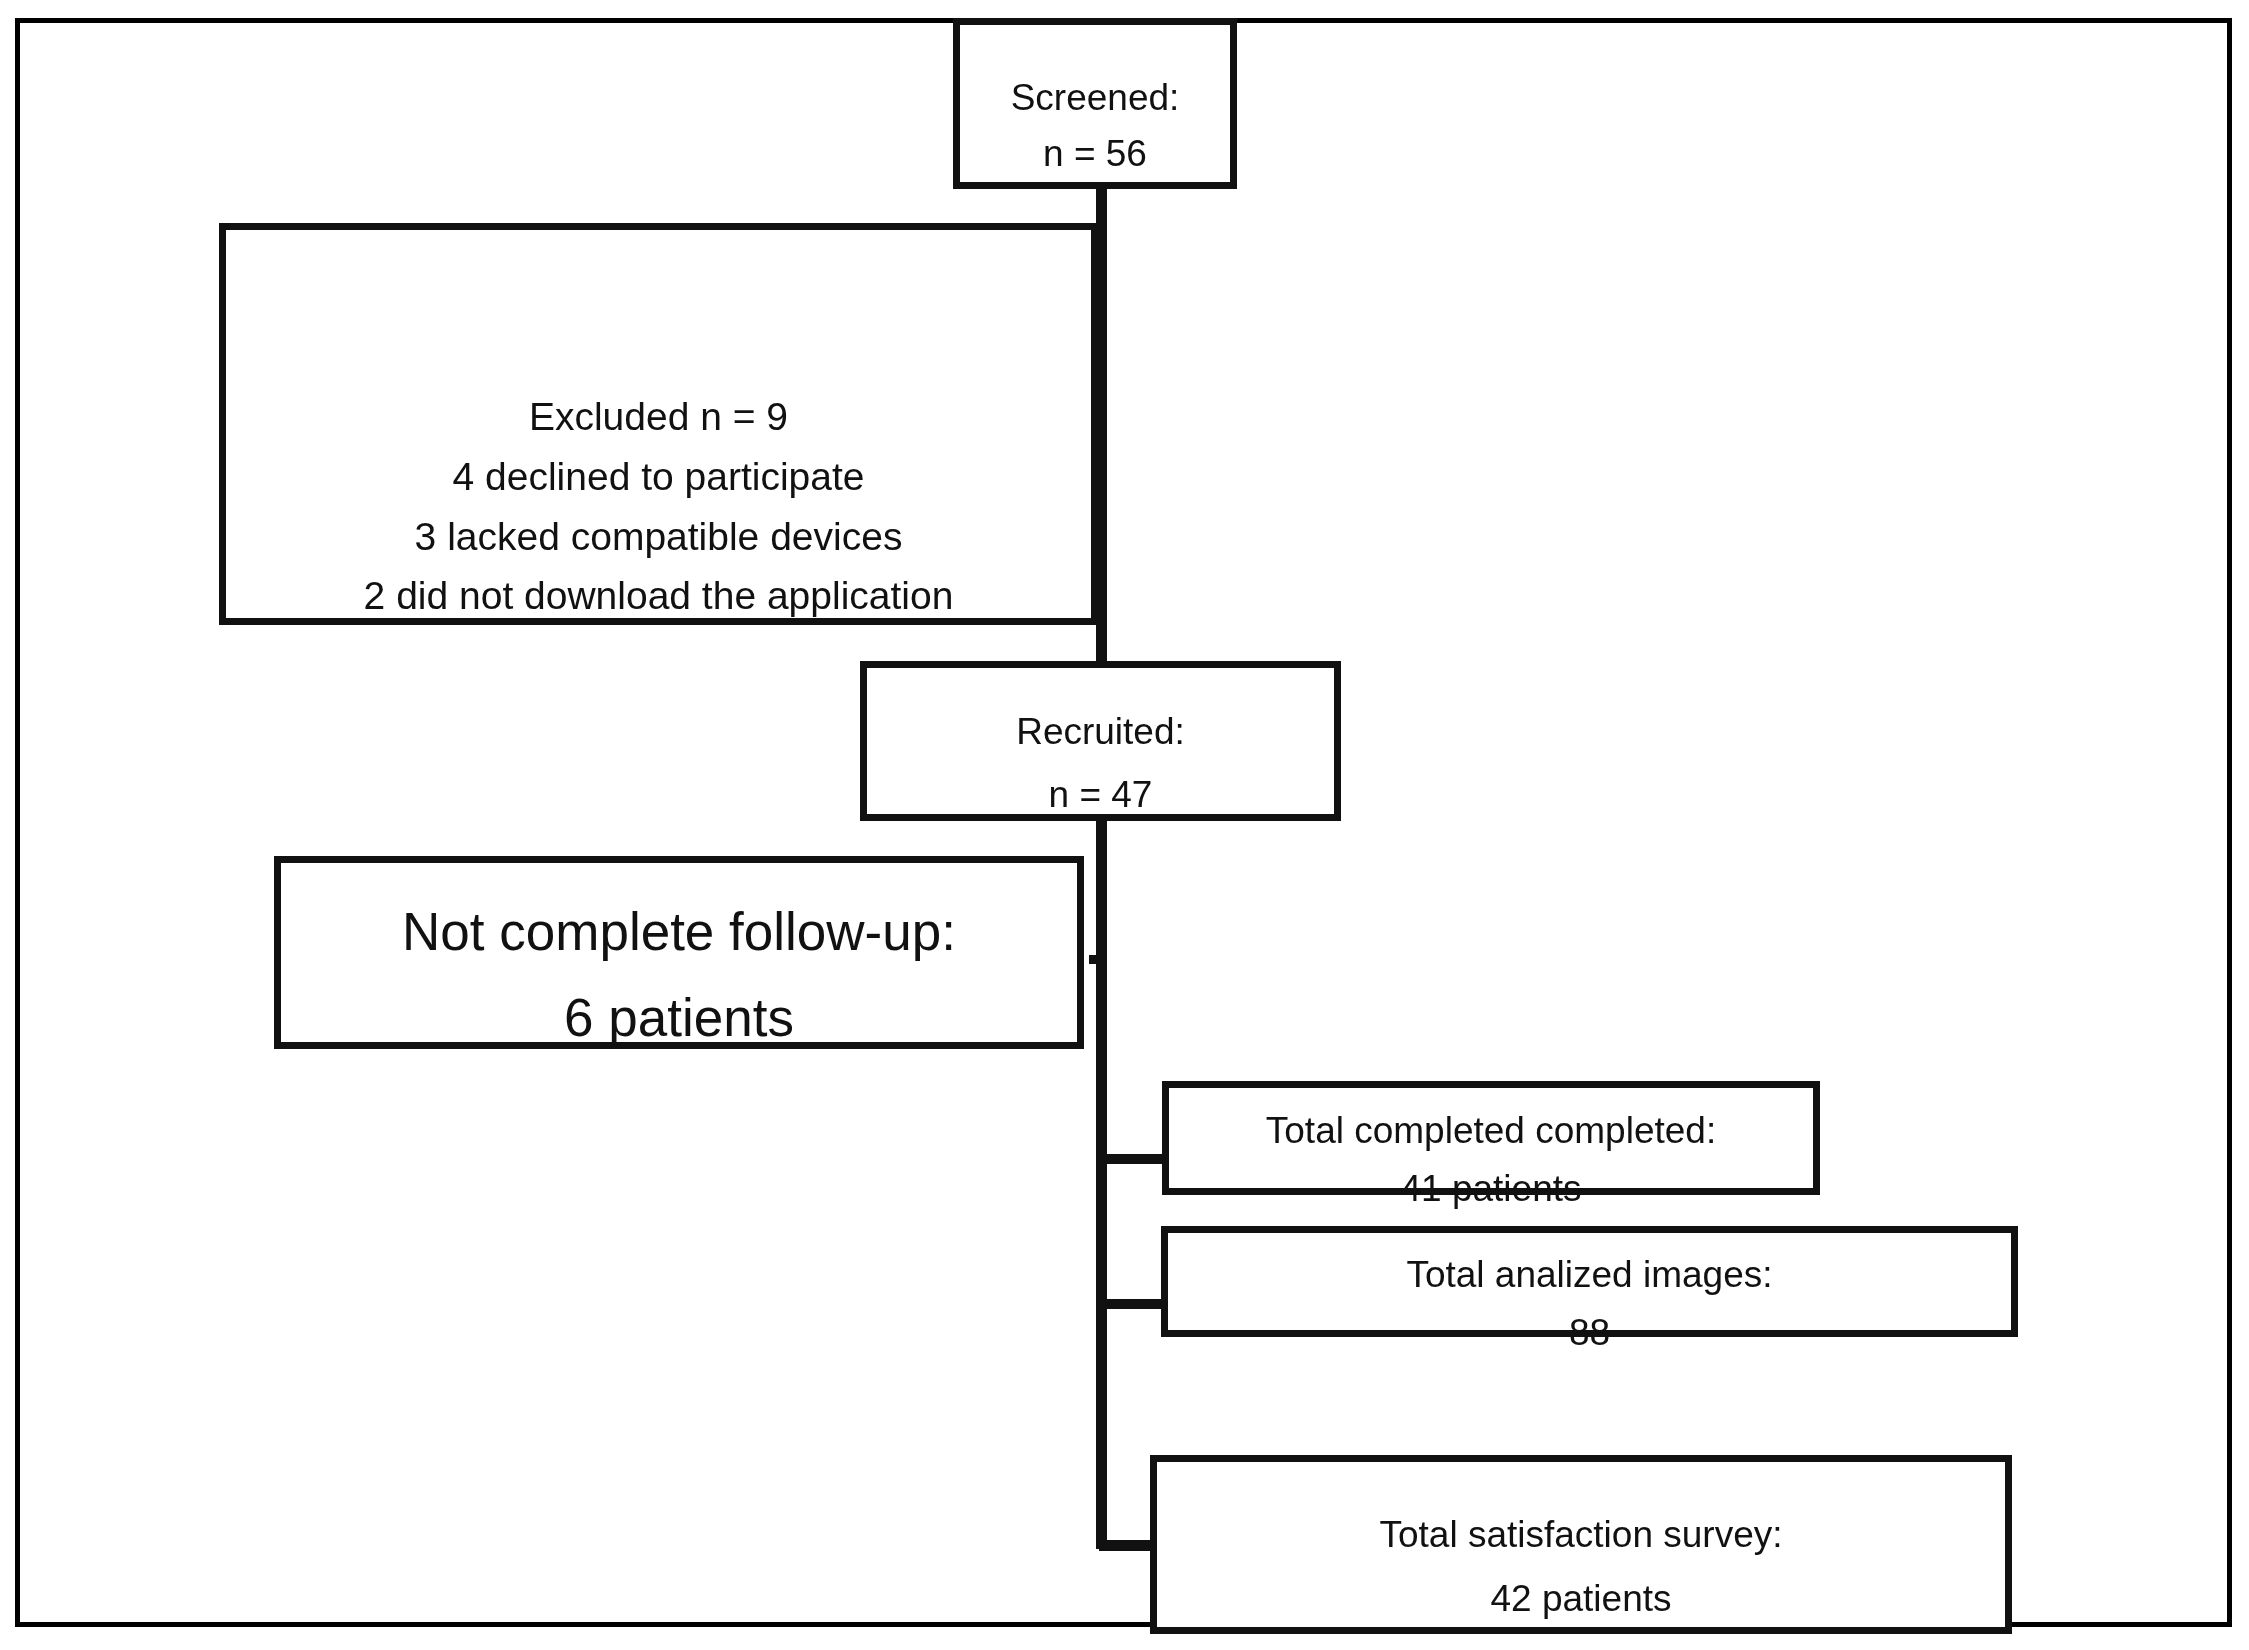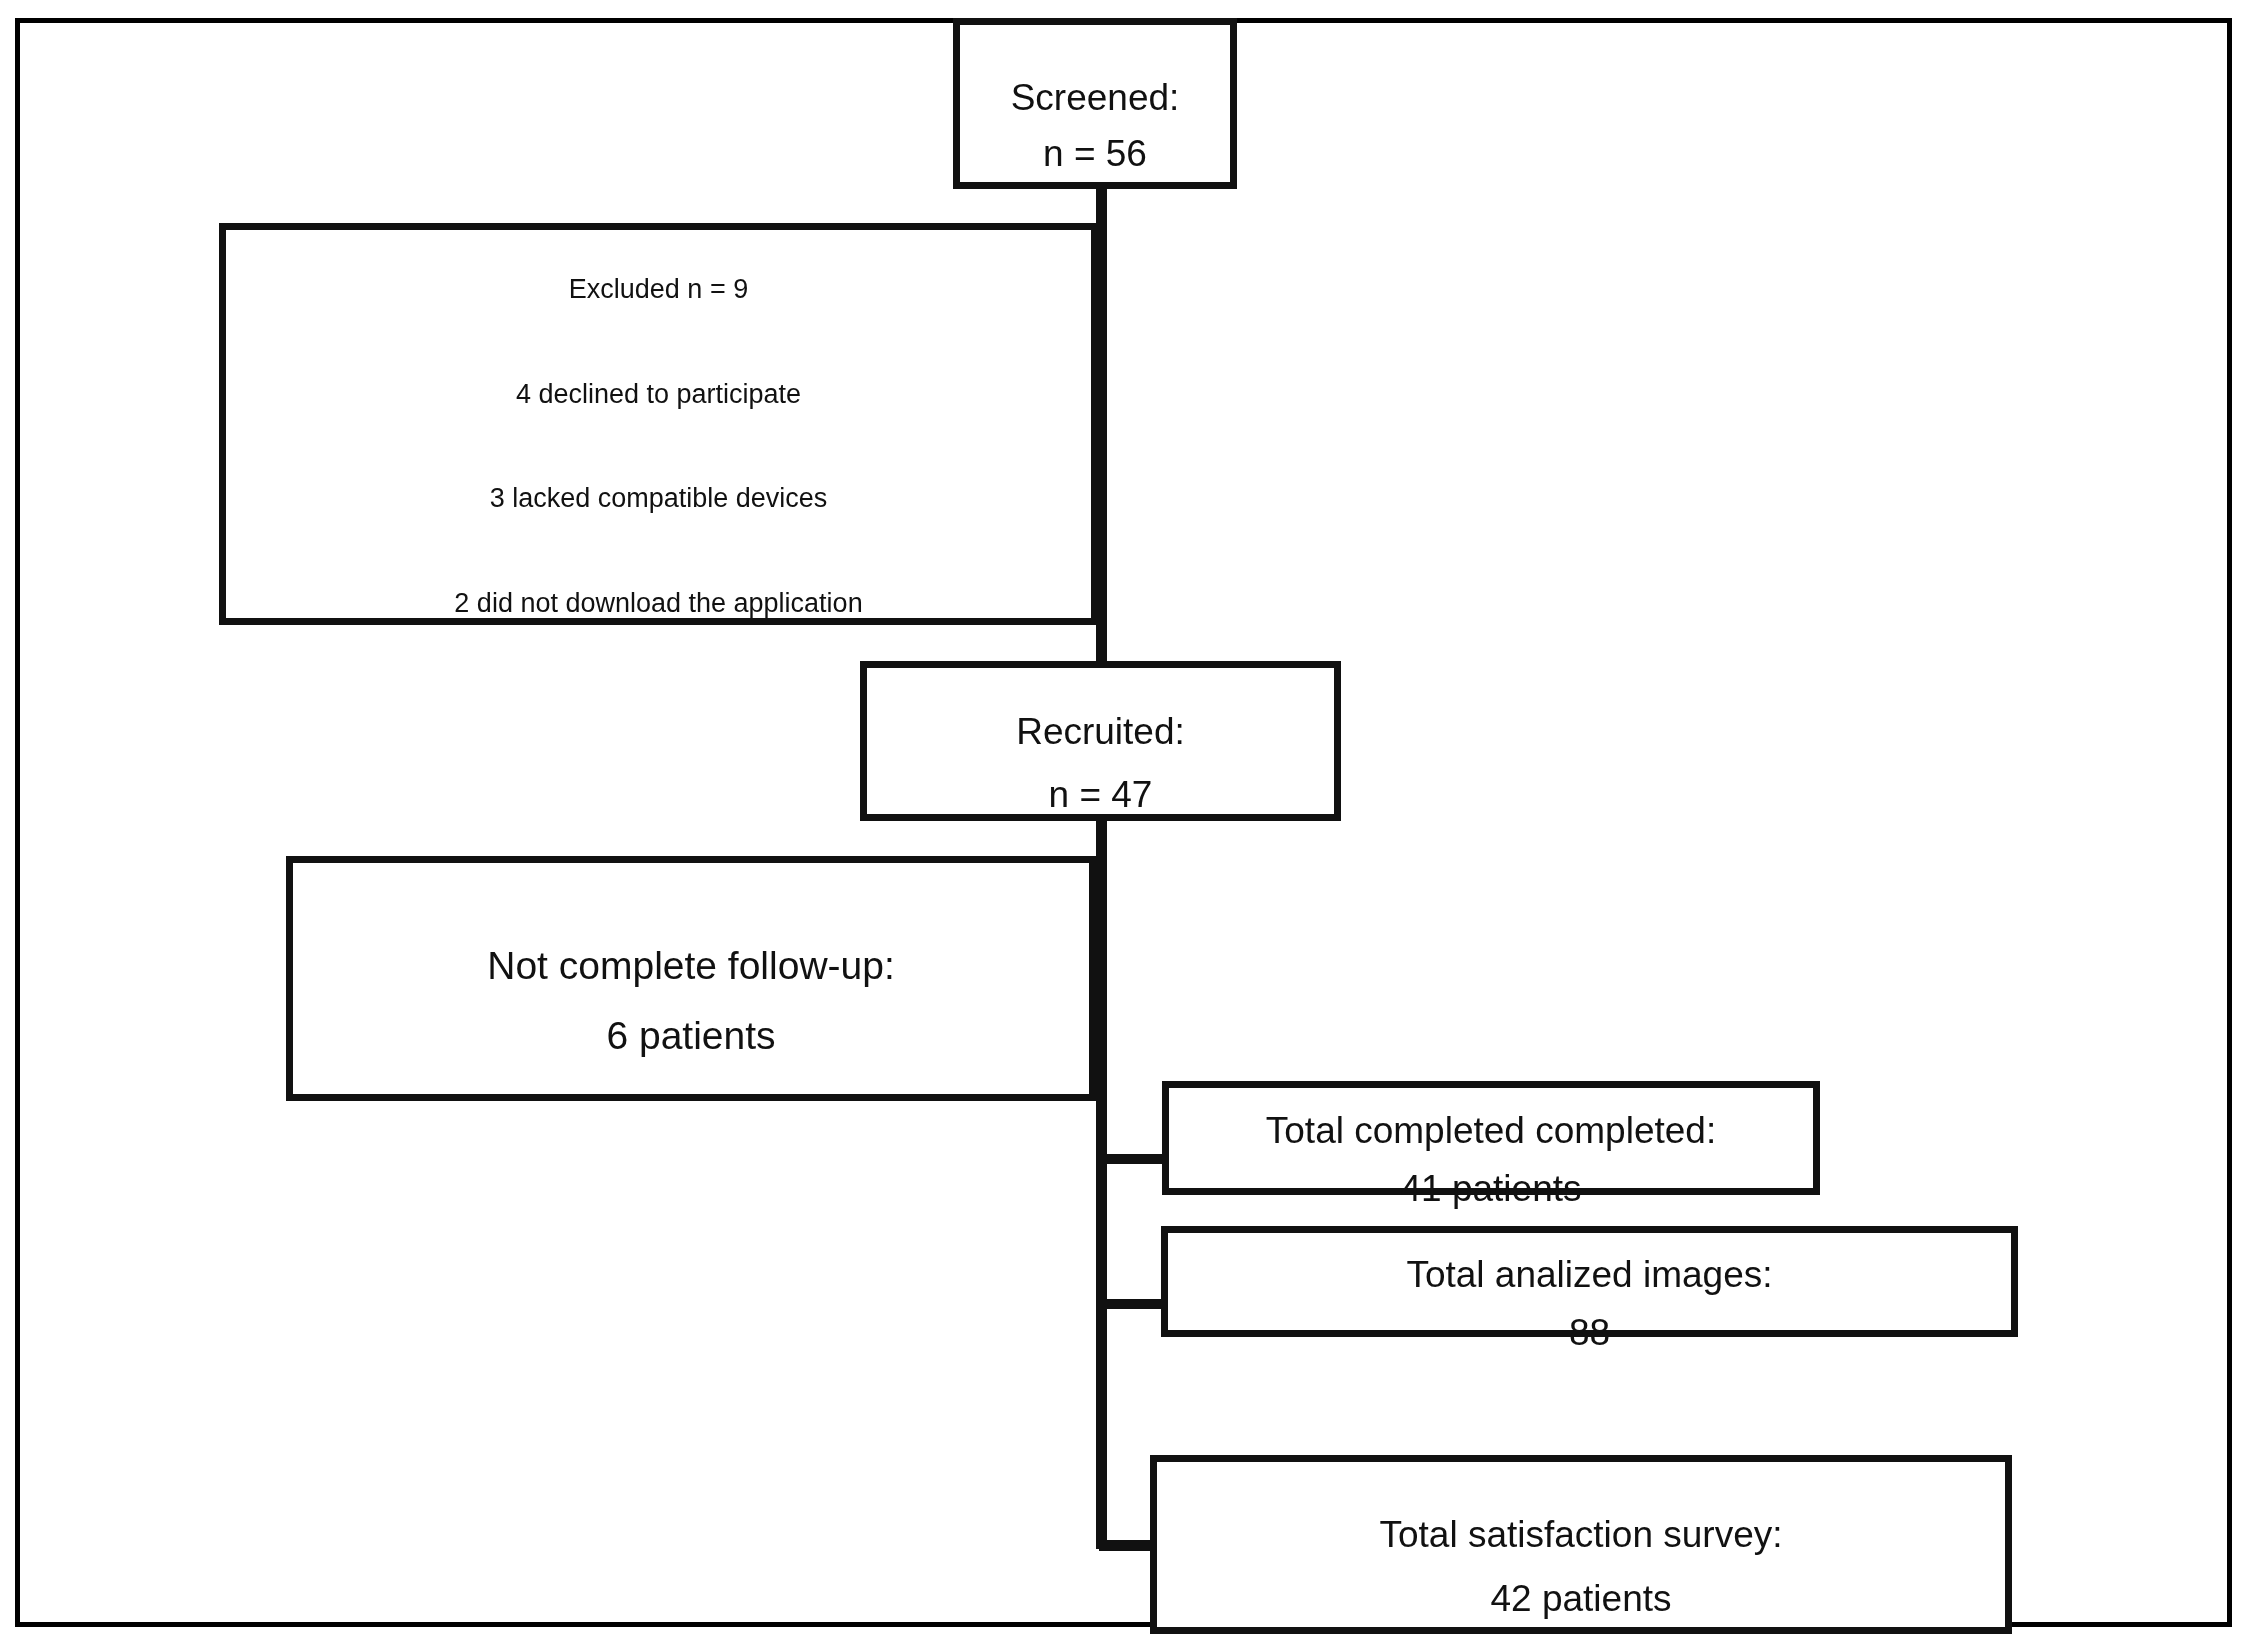--- a/index.html
+++ b/index.html
@@ -51,34 +51,34 @@
 
   
   #box-screened {
     left: 953px;  top: 18px;   width: 284px;  height: 171px;
     font-size: 37px;
   }
   #box-screened .line + .line { margin-top: 14px; }
 
   #box-excluded {
     left: 219px;   top: 223px;  width: 879px; height: 402px;
-    font-size: 27px;
-    justify-content: space-between;
+    font-size: 39px;
+    justify-content: flex-end;
   }
   #box-excluded .line + .line { margin-top: 16px; }
 
   #box-recruited {
     left: 860px;  top: 661px;  width: 481px;  height: 160px;
     font-size: 37px;
   }
   #box-recruited .line + .line { margin-top: 21px; }
 
   #box-followup {
-    left: 286px;   top: 856px; width: 810px;  height: 245px;
-    font-size: 39px;
+    left: 274px;   top: 856px; width: 810px;  height: 193px;
+    font-size: 53px;
   }
   #box-followup .line + .line { margin-top: 26px; }
 
   #box-completed {
     left: 1162px;  top: 1081px; width: 658px;  height: 114px;
     font-size: 37px;
   }
   #box-completed .line + .line { margin-top: 16.3px; }
 
   #box-images {

